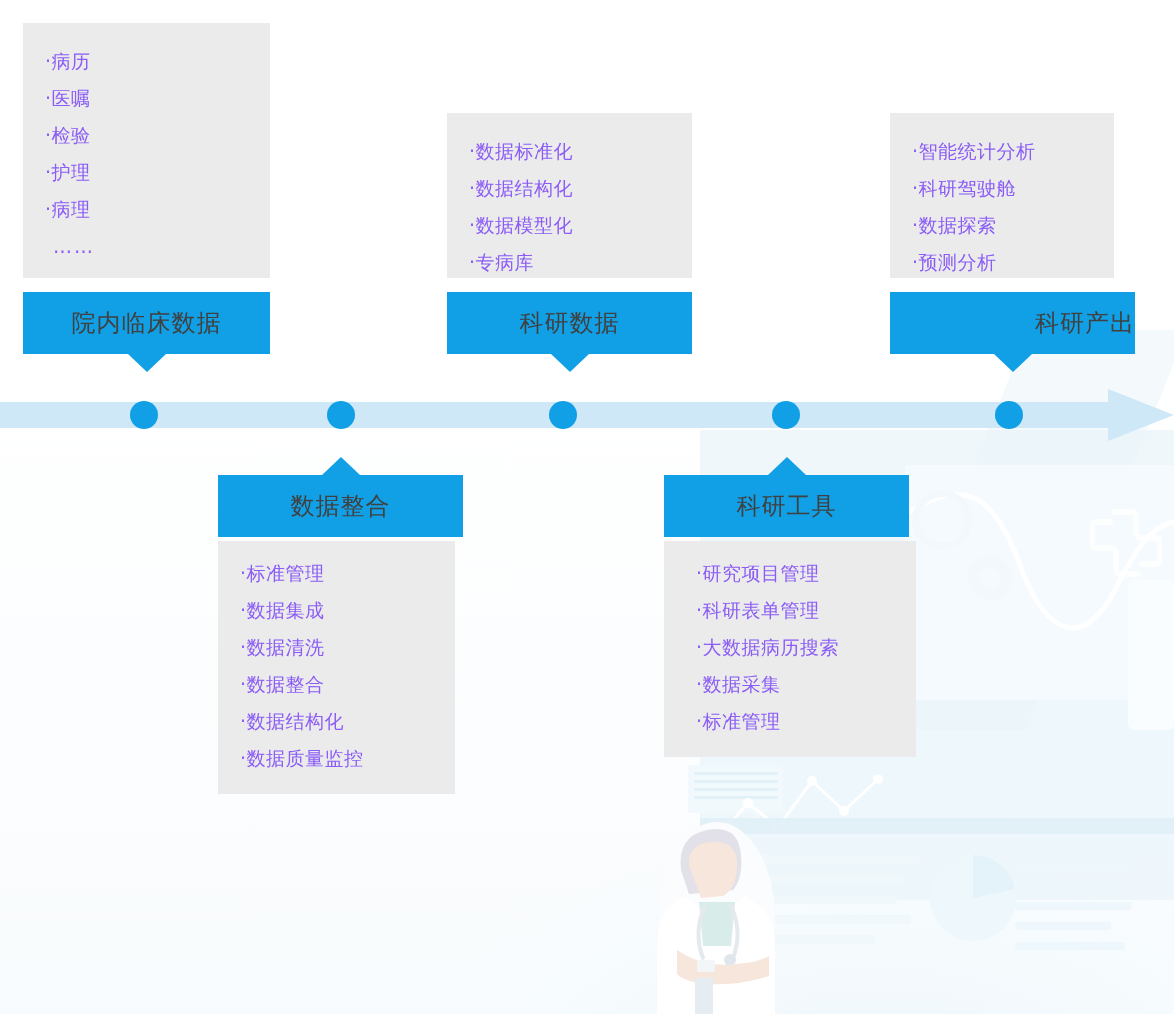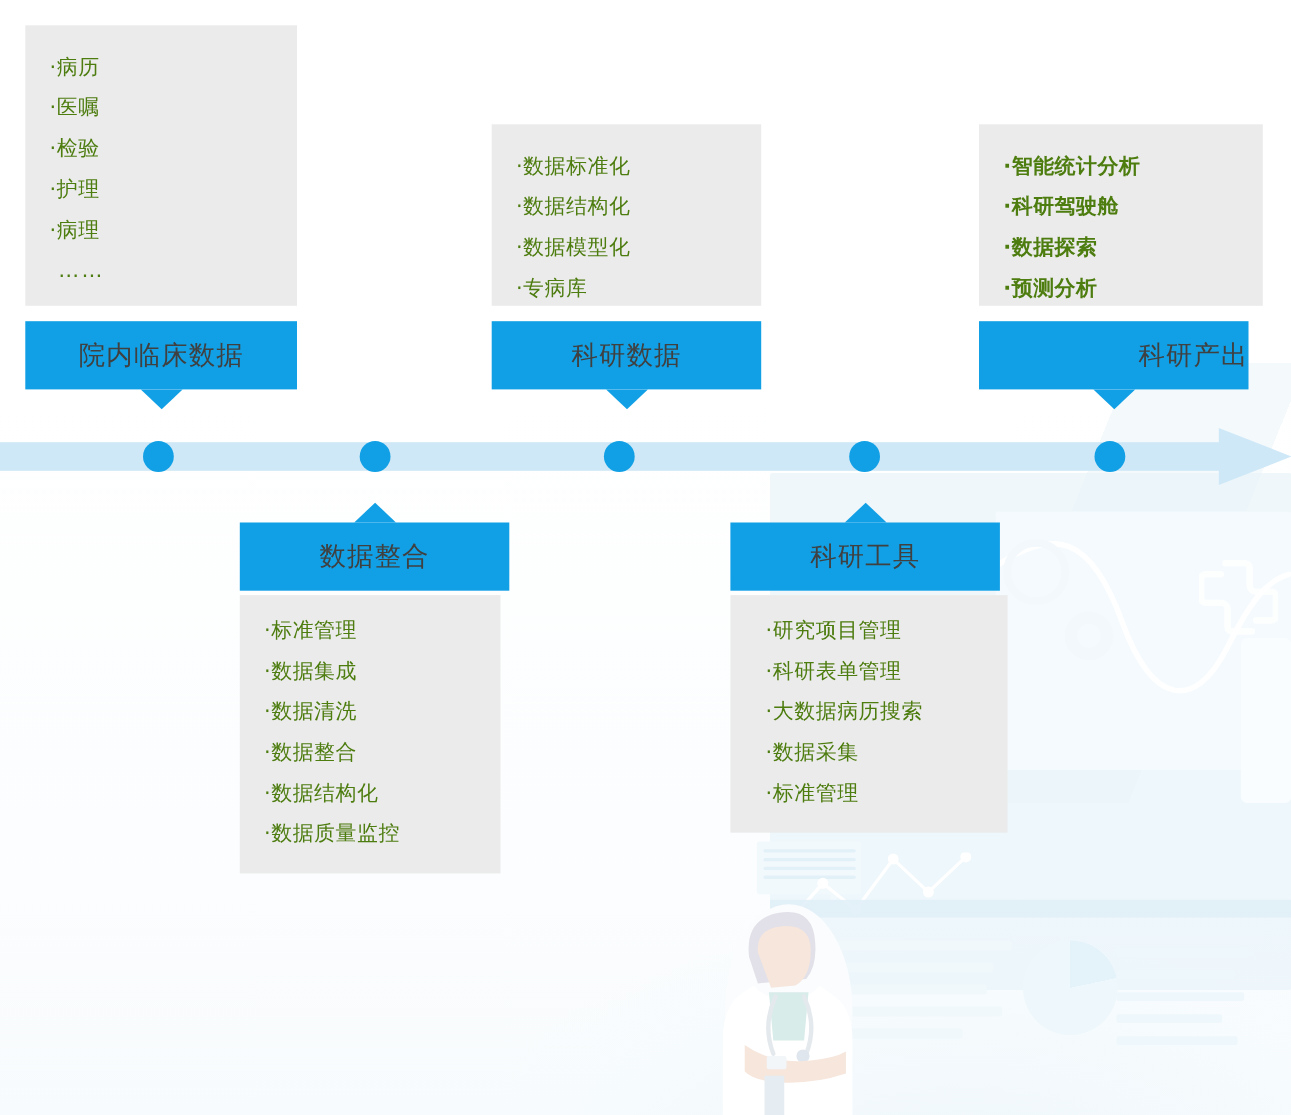--- a/index.html
+++ b/index.html
@@ -91,21 +91,21 @@
   .bg-doctor { position: absolute; left: 655px; top: 810px; width: 130px; height: 204px; }
 
   
   .list-box {
     position: absolute;
     background: #ebebeb;
     box-sizing: border-box;
     padding: 20px 22px 18px 22px;
   }
   .list-box .li {
-    color: #4d7c0f;
+    color: #8b5cf6;
     font-size: 19px;
     line-height: 37px;
     white-space: nowrap;
     letter-spacing: .5px;
   }
   .list-box .li.dots { font-size: 19px; letter-spacing: 2px; padding-left: 8px; }
 
   .header-box {
     position: absolute;
     background: #11a0e5;
@@ -256,21 +256,21 @@
     <div class="li">·数据标准化</div>
     <div class="li">·数据结构化</div>
     <div class="li">·数据模型化</div>
     <div class="li">·专病库</div>
   </div>
   <div class="header-box" style="left:447px; top:292px; width:245px; height:62px;">
     <span>科研数据</span>
     <span class="ptr-down"></span>
   </div>
 
-  <div class="list-box" style="left:890px; top:113px; width:258px; height:165px;font-weight:bold;">
+  <div class="list-box" style="left:890px; top:113px; width:224px; height:165px;">
     <div class="li">·智能统计分析</div>
     <div class="li">·科研驾驶舱</div>
     <div class="li">·数据探索</div>
     <div class="li">·预测分析</div>
   </div>
   <div class="header-box" style="left:890px; top:292px; width:245px; height:62px;justify-content:flex-end;">
     <span>科研产出</span>
     <span class="ptr-down"></span>
   </div>
 

